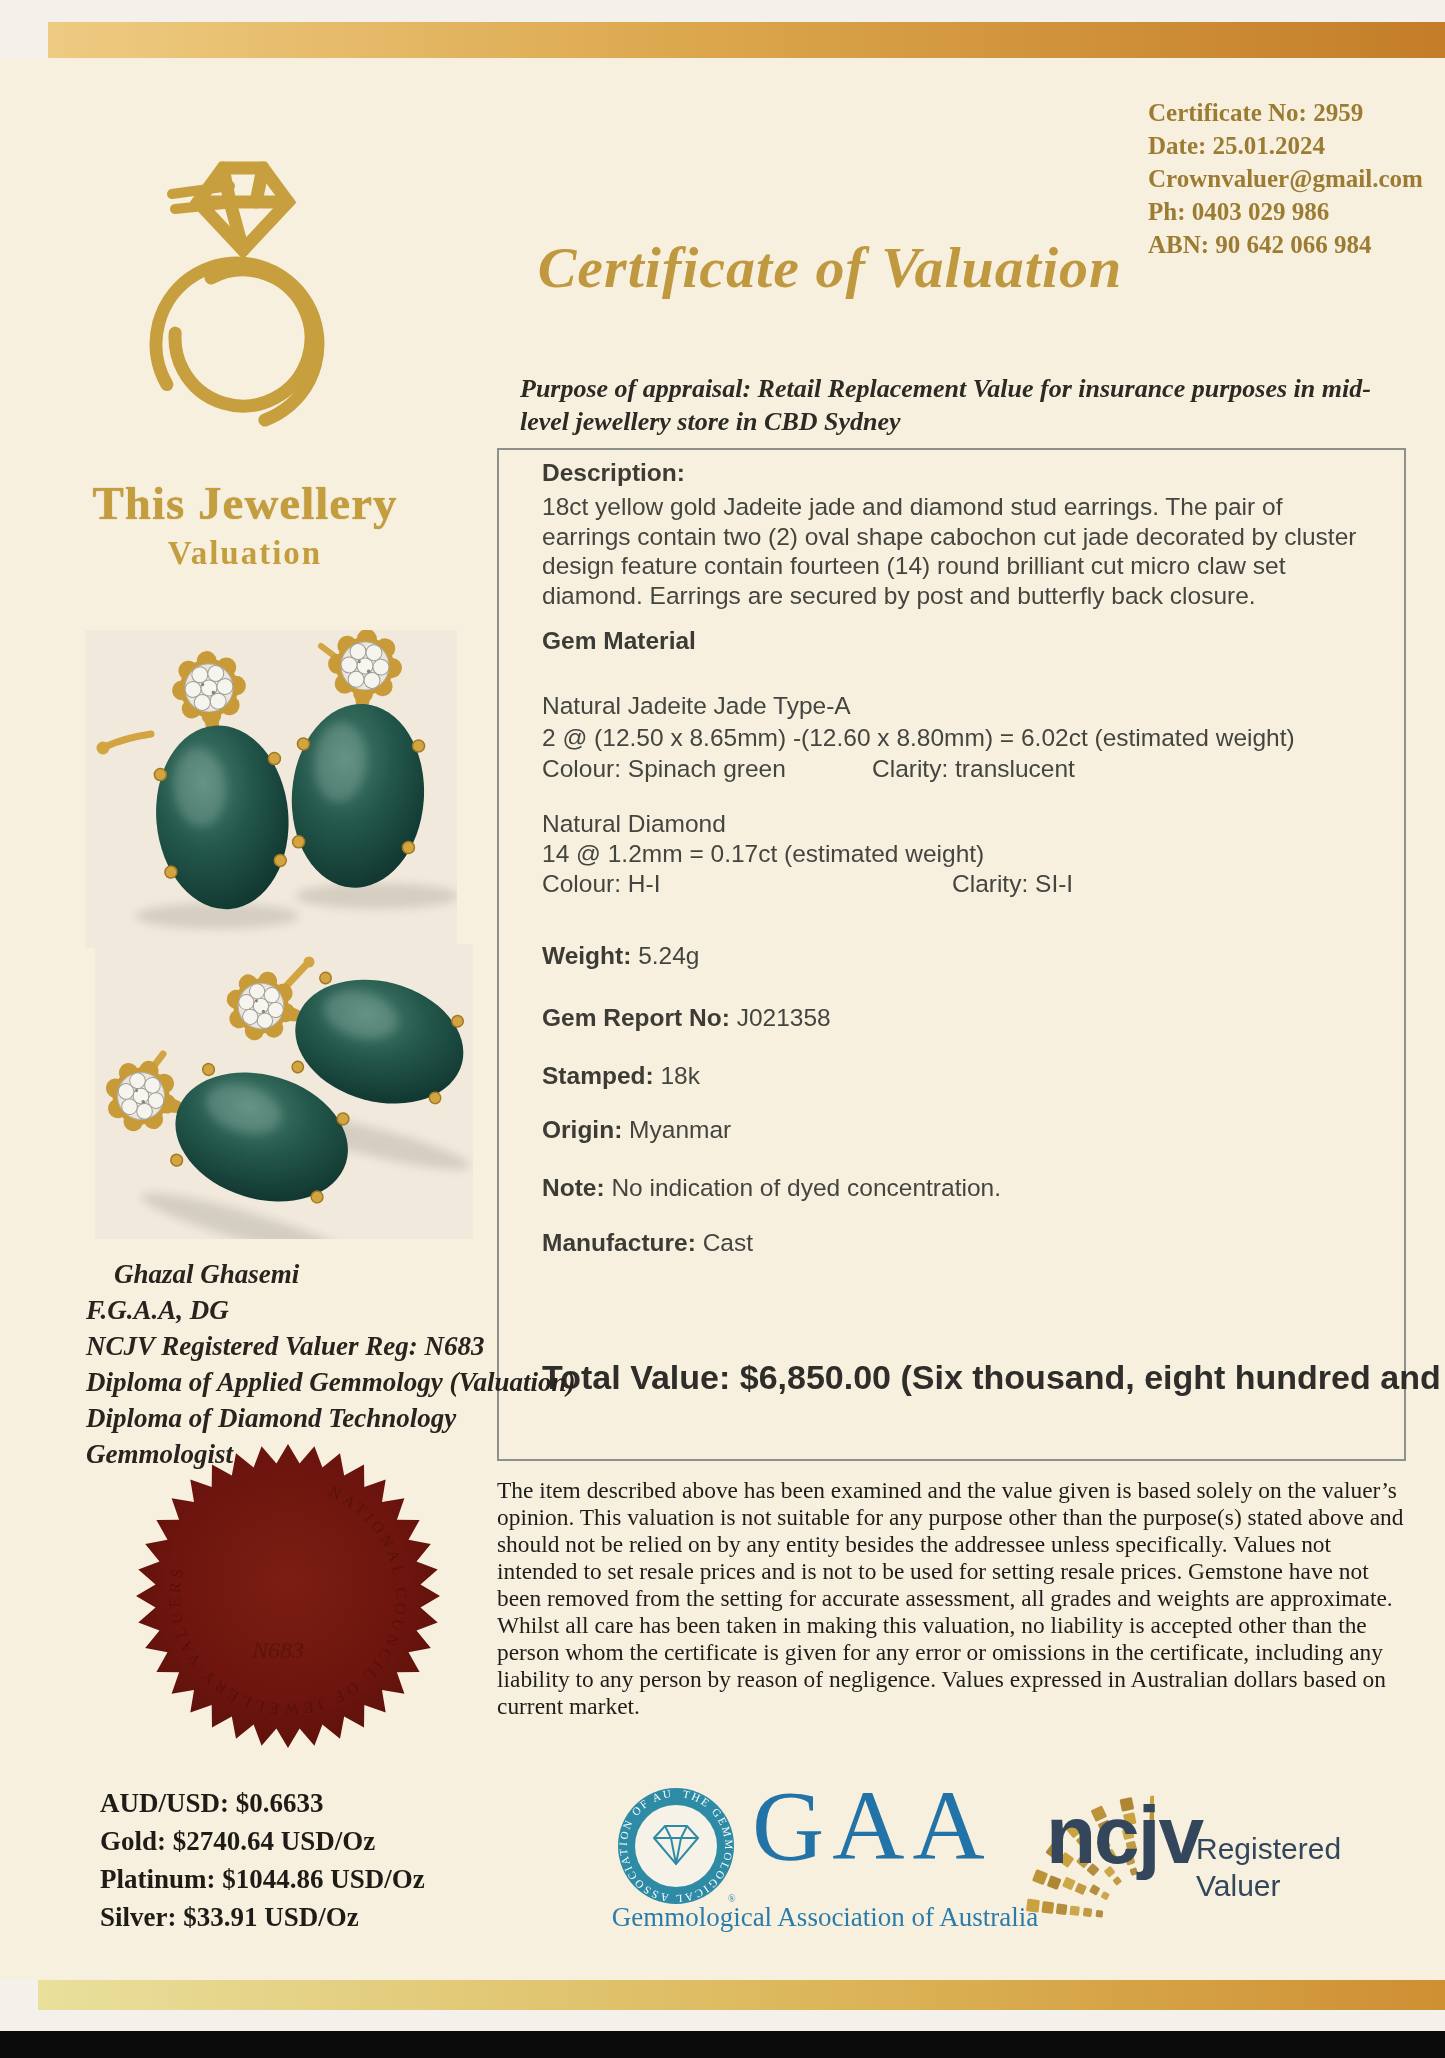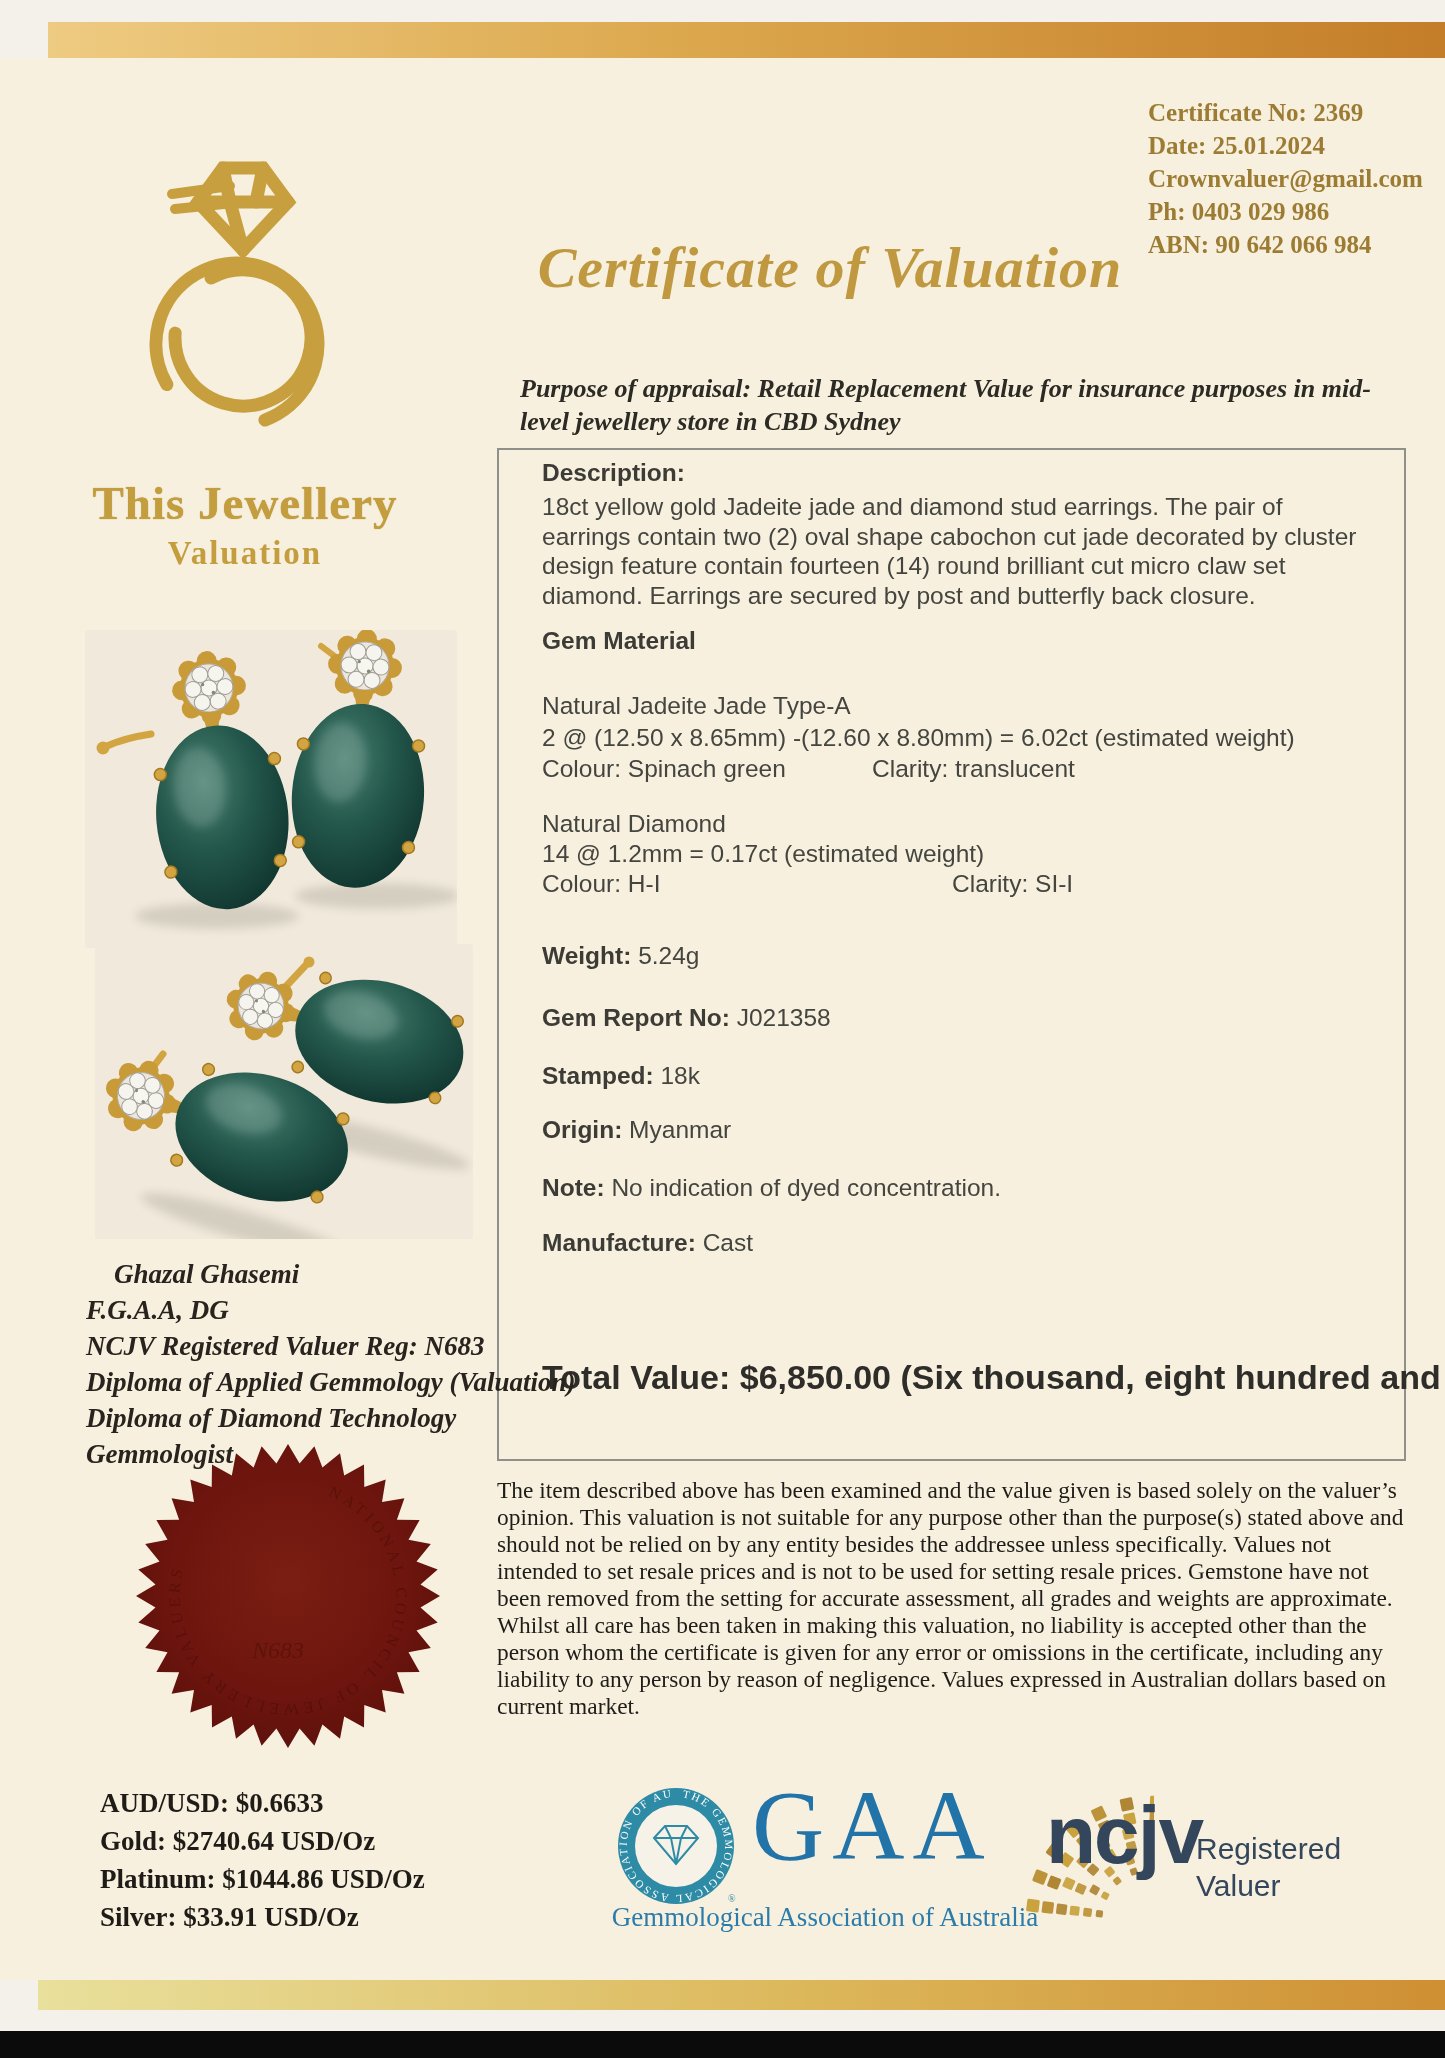--- a/index.html
+++ b/index.html
@@ -124,21 +124,21 @@
         <ellipse cx="104" cy="-18" rx="40" ry="24" fill="#ffffff" opacity="0.16" filter="url(#soft)"></ellipse>
         <circle cx="58" cy="-46" r="6" fill="#d2a542" stroke="#a2791f" stroke-width="1.5"></circle>
         <circle cx="204" cy="-38" r="6" fill="#d2a542" stroke="#a2791f" stroke-width="1.5"></circle>
         <circle cx="54" cy="52" r="6" fill="#d2a542" stroke="#a2791f" stroke-width="1.5"></circle>
         <circle cx="202" cy="46" r="6" fill="#d2a542" stroke="#a2791f" stroke-width="1.5"></circle>
       </g>
     </defs>
   </svg>
 
   <div class="abs hdr">
-    <div>Certificate No: 2369</div>
+    <div>Certificate No: 2959</div>
     <div>Date: 25.01.2024</div>
     <div>Crownvaluer@gmail.com</div>
     <div>Ph: 0403 029 986</div>
     <div>ABN: 90 642 066 984</div>
   </div>
 
   <div class="abs title">Certificate of Valuation</div>
 
   <div class="abs purpose">Purpose of appraisal: Retail Replacement Value for insurance purposes in mid-level jewellery store in CBD Sydney</div>
 

